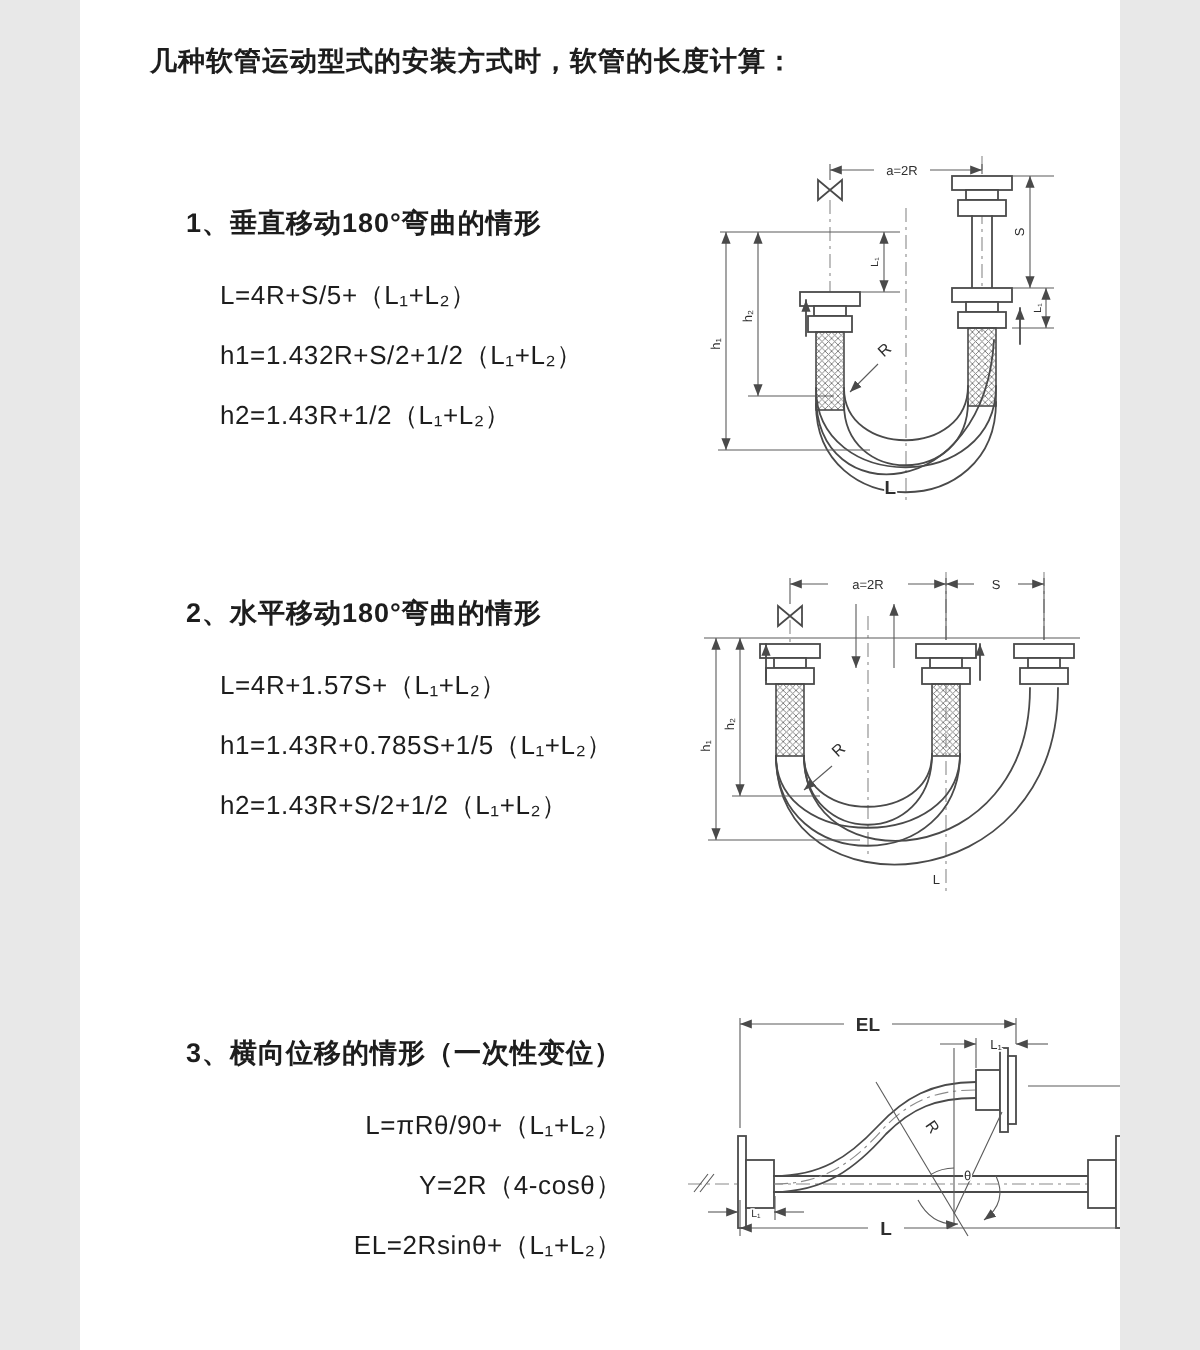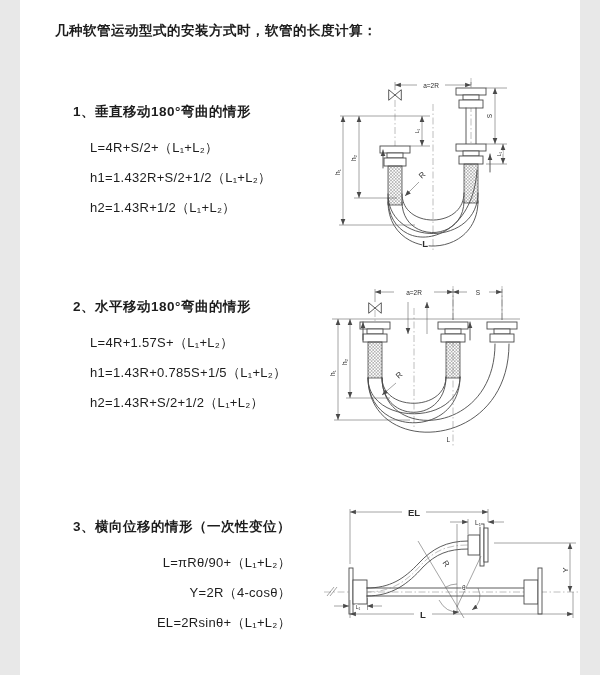--- a/index.html
+++ b/index.html
@@ -1,17 +1,17 @@
 <!DOCTYPE html>
 <html><head>
 <meta charset="utf-8">
 <style>
   html,body{margin:0;padding:0;background:#e8e8e8;}
   #page{
-    position:relative; width:560px; height:675px; background:#ffffff;
+    position:relative; width:520px; height:675px; background:#ffffff;
     font-family:"Liberation Sans","DejaVu Sans",sans-serif; color:#1d1d1d;
     overflow:hidden; margin:0 auto;
   }
   .doc-title{
     position:absolute; left:35px; top:22px;
     font-size:13.5px; font-weight:bold; letter-spacing:0.5px;
   }
   .section{position:absolute; left:53px;}
   #sec1{top:103px;} #sec2{top:298px;} #sec3{top:518px;text-align:right;}
   .section-heading{font-size:13.5px; font-weight:bold; margin:0 0 12px 0; letter-spacing:0.5px;}
@@ -34,21 +34,21 @@
 </style>
 </head>
 <body>
 
 <div id="page">
 
   <div class="doc-title">几种软管运动型式的安装方式时，软管的长度计算：</div>
 
   <div class="section" id="sec1">
     <div class="section-heading">1、垂直移动180°弯曲的情形</div>
-    <div class="formula">L=4R+S/2+（L₁+L₂）</div>
+    <div class="formula">L=4R+S/5+（L₁+L₂）</div>
     <div class="formula">h1=1.432R+S/2+1/2（L₁+L₂）</div>
     <div class="formula">h2=1.43R+1/2（L₁+L₂）</div>
   </div>
 
   <div class="section" id="sec2">
     <div class="section-heading">2、水平移动180°弯曲的情形</div>
     <div class="formula">L=4R+1.57S+（L₁+L₂）</div>
     <div class="formula">h1=1.43R+0.785S+1/5（L₁+L₂）</div>
     <div class="formula">h2=1.43R+S/2+1/2（L₁+L₂）</div>
   </div>

